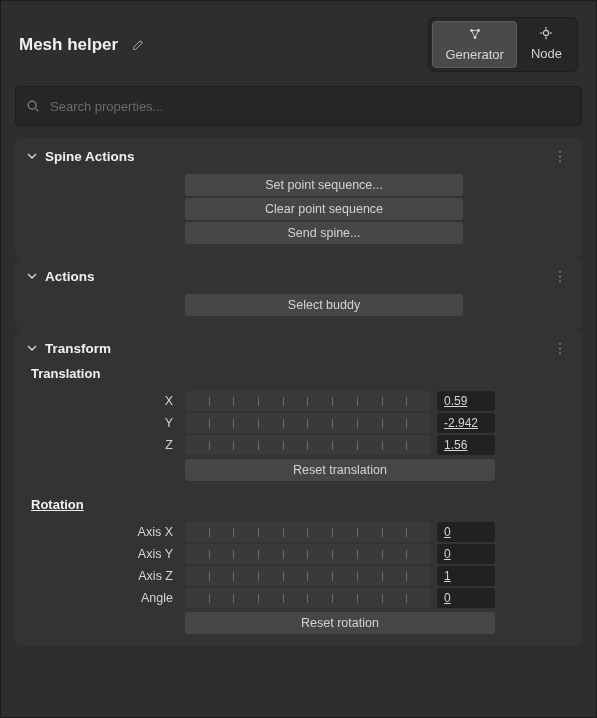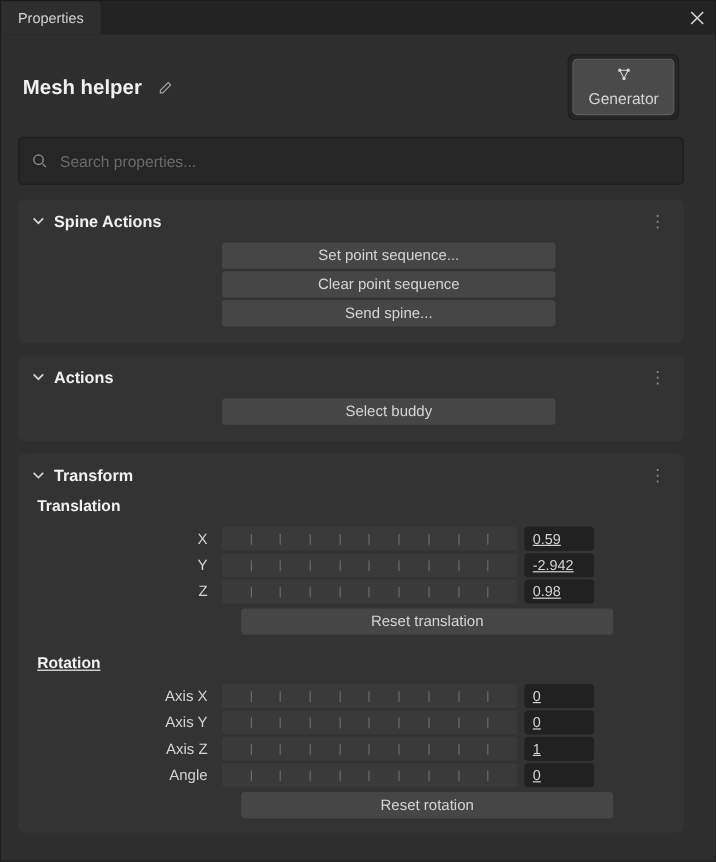--- a/index.html
+++ b/index.html
@@ -52,21 +52,21 @@
   .close-btn {
     width:30px; display:flex; align-items:center; justify-content:center;
     color: var(--text);
     font-size:16px;
   }
   
   .body {
     flex:1;
     background: var(--bg-panel);
     display:flex; flex-direction:column;
-    padding:0 12px 10px 0;
+    padding:0 0 10px 0;
     overflow:hidden;
   }
   
   .header {
     display:flex; align-items:center;
     padding:16px 18px 14px 18px;
     gap:10px;
   }
   .title {
     font-size:17px;
@@ -118,21 +118,21 @@
     color: var(--text); font-size:13px;
   }
   .search input::placeholder { color: #6b6b6b; }
   .search svg { width:14px; height:14px; color:#8a8a8a; }
   
   .scroll {
     flex:1;
     margin:0 8px 0 14px;
     padding-right:6px;
     overflow-y:auto;
-    display:flex; flex-direction:column; gap:10px;
+    display:flex; flex-direction:column; 
   }
   .scroll::-webkit-scrollbar { width:6px; }
   .scroll::-webkit-scrollbar-track { background: transparent; }
   .scroll::-webkit-scrollbar-thumb { background: #4d4d4d; border-radius:3px; }
   
   .section {
     background: var(--bg-section);
     border-radius:6px;
     padding:10px 10px 12px 10px;
   }
@@ -198,40 +198,28 @@
     text-decoration: underline;
   }
   .reset-btn {
     width:310px;
     height:22px;
     background: var(--bg-button);
     border-radius:3px;
     display:flex; align-items:center; justify-content:center;
     font-size:12.5px;
     margin-top:2px;
-    margin-left:16px;
   }
   .center-wrap { display:flex; justify-content:flex-start; padding-left:160px; }
 </style>
 </head>
 <body>
 
 <div class="window">
 
-  <div class="tabbar">
-    <div class="tab">
-      <span>Properties</span>
-    </div>
-    <div class="spacer"></div>
-    <div class="close-btn">
-      <svg width="12" height="12" viewBox="0 0 12 12">
-          <path d="M1 1 L11 11 M11 1 L1 11" stroke="currentColor" stroke-width="1.4" fill="none"></path>
-        </svg>
-    </div>
-  </div>
 
   <div class="body">
 
     <div class="header">
       <span class="title">Mesh helper</span>
       <span class="edit-icon">
         <svg width="13" height="13" viewBox="0 0 16 16">
             <path d="M2 11.5 L10 3.5 L12.5 6 L4.5 14 L2 14 Z M10 3.5 L12.5 6" stroke="currentColor" stroke-width="1.2" fill="none"></path>
           </svg>
       </span>
@@ -239,20 +227,27 @@
       <div class="mode-group">
         <div class="mode-btn active">
           <svg viewBox="0 0 16 16">
               <circle cx="4" cy="4" r="1.6" fill="currentColor"></circle>
               <circle cx="12" cy="4" r="1.6" fill="currentColor"></circle>
               <circle cx="8" cy="12" r="1.6" fill="currentColor"></circle>
               <path d="M4 4 L12 4 M4 4 L8 12 M12 4 L8 12" stroke="currentColor" stroke-width="1" fill="none"></path>
             </svg>
           <span>Generator</span>
         </div>
+        <div class="mode-btn">
+          <svg viewBox="0 0 16 16">
+              <circle cx="8" cy="8" r="3" fill="none" stroke="currentColor" stroke-width="1.2"></circle>
+              <path d="M8 1 L8 4 M8 12 L8 15 M1 8 L4 8 M12 8 L15 8" stroke="currentColor" stroke-width="1.2"></path>
+            </svg>
+          <span>Node</span>
+        </div>
       </div>
     </div>
 
     <div class="search-wrap">
       <div class="search">
         <svg viewBox="0 0 16 16">
             <circle cx="7" cy="7" r="4.5" fill="none" stroke="currentColor" stroke-width="1.4"></circle>
             <path d="M11 11 L14 14" stroke="currentColor" stroke-width="1.4"></path>
           </svg>
         <input type="text" placeholder="Search properties..." style="">
@@ -362,21 +357,21 @@
               <span class="tick"></span>
               <span class="tick"></span>
               <span class="tick"></span>
               <span class="tick"></span>
               <span class="tick"></span>
               <span class="tick"></span>
               <span class="tick"></span>
               <span class="tick"></span>
             </div>
           <div class="value-box">
-              <span>0.98</span>
+              <span>1.56</span>
             </div>
         </div>
         <div class="center-wrap">
             <div class="reset-btn">
               <span>Reset translation</span>
             </div>
           </div>
 
         <div class="sub-label" style="margin-top:16px;text-decoration:underline;">Rotation</div>
 

